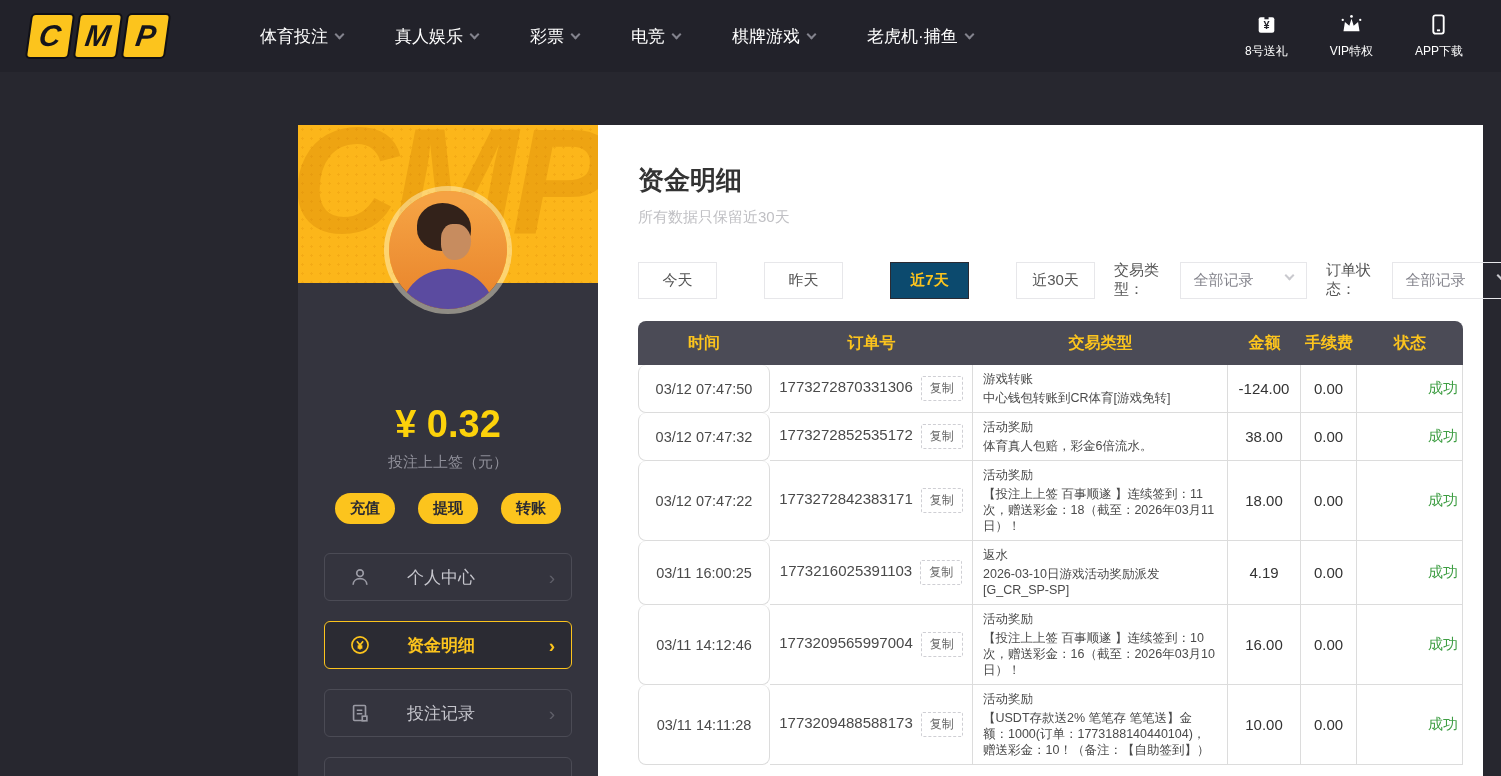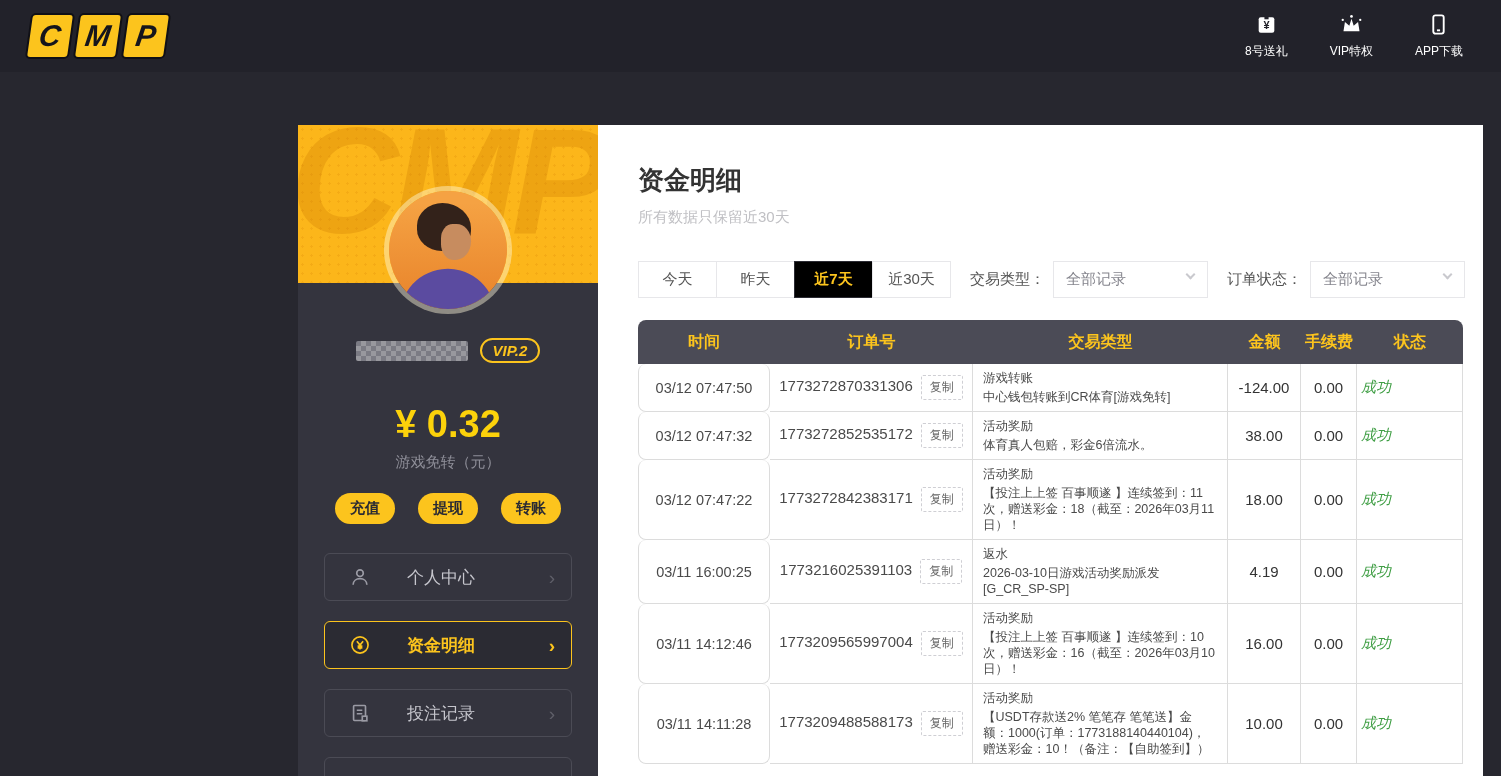--- a/index.html
+++ b/index.html
@@ -64,25 +64,25 @@
   .menu-item.active { border-color:var(--accent); background:#2b2b33; color:var(--accent); font-weight:bold; }
   .menu-item.active .chev { color:var(--accent); font-weight:bold; }
   .menu-stub { height:48px; }
 
   
   .content { position:absolute; left:598px; top:125px; width:885px; bottom:0; background:#fff;
              padding:38px 0 0 40px; }
   .page-title { font-size:26px; color:#333; font-weight:600; }
   .subtitle { margin-top:10px; color:#c0c0c4; font-size:15px; }
   .controls { margin-top:34px; display:flex; align-items:center; }
-  .tabs { display:flex; }
+  .tabs { display:flex;gap:48px; }
   .tab { width:79px; height:37px; border:1px solid #e7e7ea; margin-left:-1px; background:#fff;
          display:flex; align-items:center; justify-content:center; font-size:15px; color:#555; cursor:pointer; }
   .tab:first-child { margin-left:0; }
-  .tab.active { background:#000000; border-color:#2b2b33; color:var(--accent); font-weight:bold; }
+  .tab.active { background:#0c4a6e; border-color:#2b2b33; color:var(--accent); font-weight:bold; }
   .filter { display:flex; align-items:center; margin-left:19px; }
   .filter-label { font-size:15px; color:#555; }
   .select { width:155px; height:37px; border:1px solid #e7e7ea; margin-left:8px; position:relative;
             display:flex; align-items:center; padding:0 12px; font-size:15px; color:#85858d; cursor:pointer; }
   .select .caret { position:absolute; right:13px; top:13px; border-color:#c9c9ce; }
 
   
   .table-wrap { margin-top:22px; width:825px; }
   table { width:825px; border-collapse:separate; border-spacing:0; table-layout:fixed; }
   thead th { background:#4b4b56; color:var(--accent); font-size:16px; font-weight:bold; height:44px; }
@@ -92,32 +92,58 @@
              vertical-align:middle; padding:6px 4px; }
   tbody td:first-child { border-left:1px solid #dcdcdc;border-radius:8px; }
   td.c-time { font-size:14.5px; color:#4a4a4a; text-align:center; }
   td.c-order { text-align:center; font-size:15px; color:#4a4a4a; white-space:nowrap; }
   .copy-btn { margin-left:8px; border:1px dashed #cfcfd4; background:#fff; color:#666; font-size:12px;
               padding:3px 8px; border-radius:2px; font-family:inherit; cursor:pointer; }
   td.c-type { padding:6px 10px; }
   .tx-type { font-size:12.5px; color:#4a4a4a; line-height:17px; }
   .tx-desc { font-size:12.5px; color:#4a4a4a; line-height:16px; margin-top:2px; }
   td.c-amount, td.c-fee { font-size:15px; color:#333; text-align:center; }
-  td.c-status { font-size:15px; color:var(--success); text-align:left;font-style:italic; }
+  td.c-status { font-size:15px; color:var(--success); text-align:right; }
 </style>
 </head>
 <body>
 
 <header class="topnav">
   <div class="logo">
     <span class="logo-box">C</span>
     <span class="logo-box">M</span>
     <span class="logo-box">P</span>
   </div>
 
+  <nav class="nav-items">
+      <div class="nav-item">
+      <span>体育投注</span>
+      <i class="caret"></i>
+    </div>
+      <div class="nav-item">
+      <span>真人娱乐</span>
+      <i class="caret"></i>
+    </div>
+      <div class="nav-item">
+      <span>彩票</span>
+      <i class="caret"></i>
+    </div>
+      <div class="nav-item">
+      <span>电竞</span>
+      <i class="caret"></i>
+    </div>
+      <div class="nav-item">
+      <span>棋牌游戏</span>
+      <i class="caret"></i>
+    </div>
+      <div class="nav-item">
+      <span>老虎机·捕鱼</span>
+      <i class="caret"></i>
+    </div>
+    </nav>
 
   <div class="quick-links">
     <div class="quick-link">
       <svg viewBox="0 0 24 24">
         <rect x="4.5" y="5" width="15" height="15" rx="2" fill="#fff"></rect>
         <path d="M10 4h4v3h-4z" fill="#22222a"></path>
         <text x="12" y="16.5" text-anchor="middle" font-size="10.5" font-weight="bold" fill="#22222a">¥</text>
       </svg>
       <span>8号送礼</span>
     </div>
@@ -142,26 +168,22 @@
 
 <aside class="sidebar">
   <div class="banner">
     <div class="watermark">CMP</div>
   </div>
   <div class="avatar">
     <div class="av-body"></div>
     <div class="av-hair"></div>
     <div class="av-face"></div>
   </div>
-  <div class="user-row">
-    <div class="censored"></div>
-    <div class="vip-badge">VIP.2</div>
-  </div>
   <div class="balance">¥ 0.32</div>
-  <div class="balance-label">游戏免转（元）</div>
+  <div class="balance-label">投注上上签（元）</div>
 
   <div class="actions">
       <button class="action-btn">充值</button>
       <button class="action-btn">提现</button>
       <button class="action-btn">转账</button>
     </div>
 
   <div class="menu">
     <div class="menu-item">
       <svg viewBox="0 0 24 24" fill="none" stroke="#9a9aa4" stroke-width="1.8">

